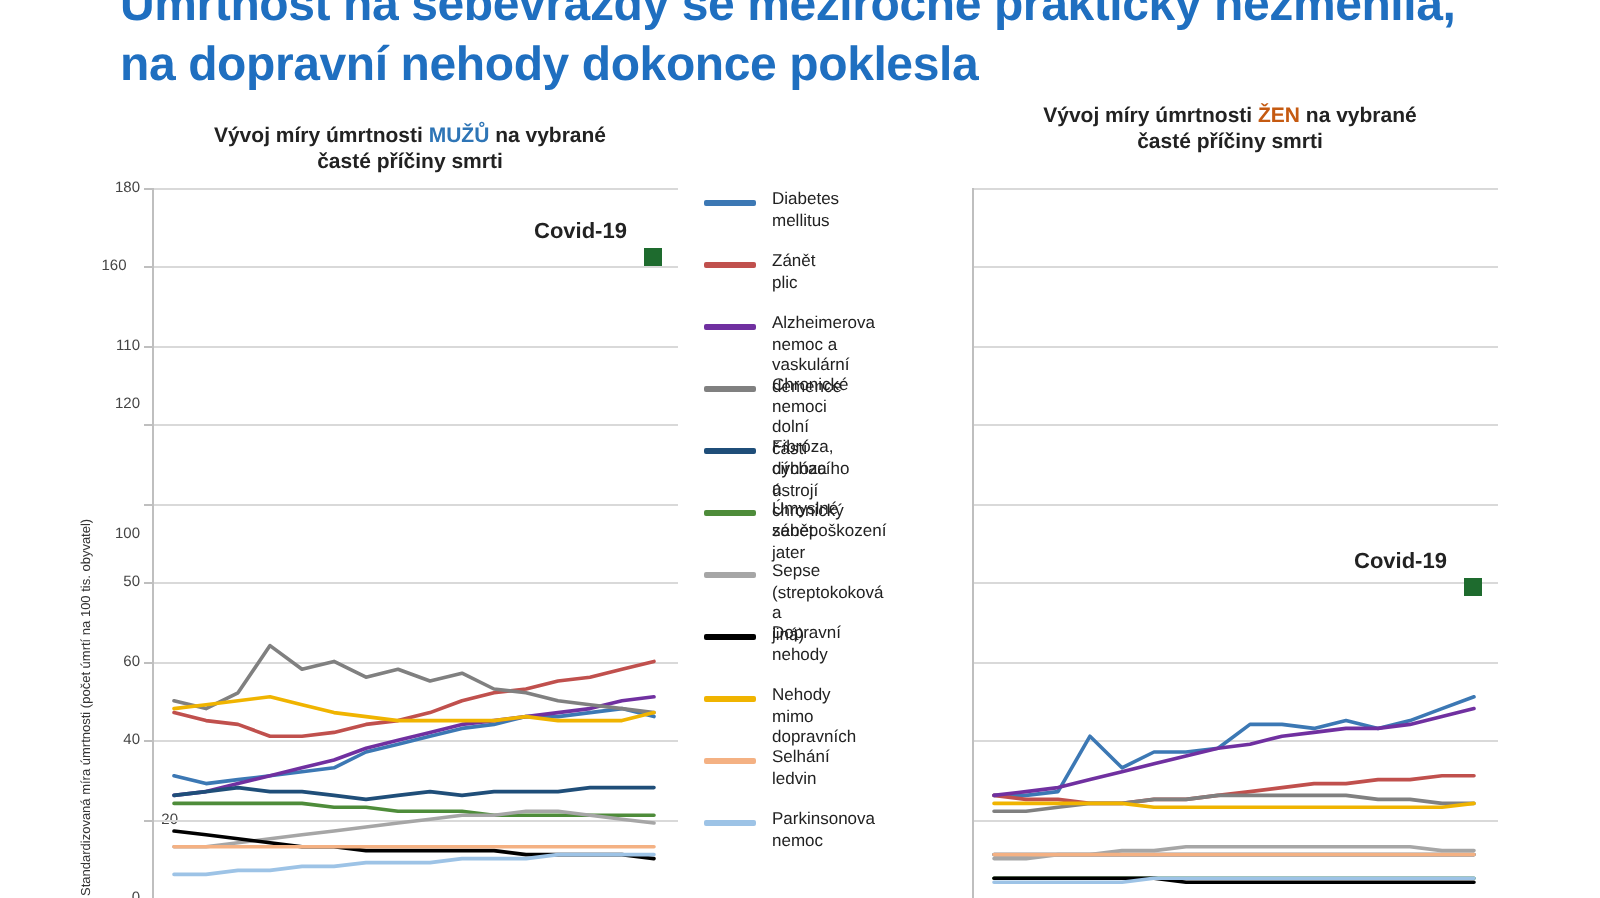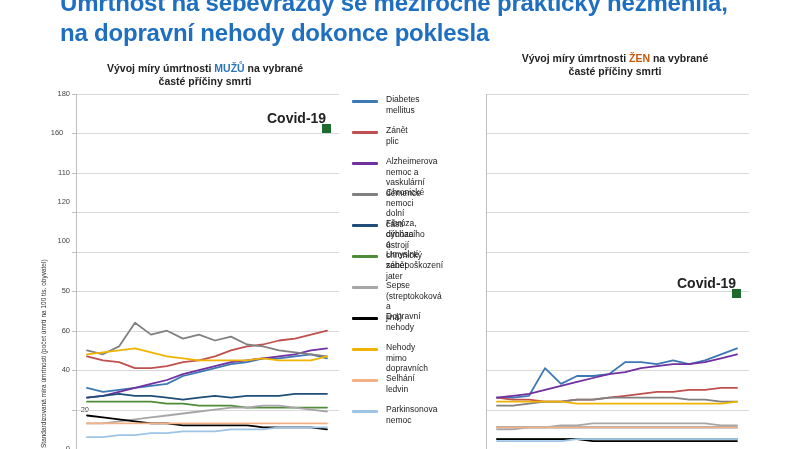--- a/index.html
+++ b/index.html
@@ -40,21 +40,21 @@
   .legend{position:absolute;}
   .legend-row{position:relative;height:0;}
   .legend-line{
     position:absolute;left:0;top:0;width:26px;height:2.5px;border-radius:1px;
   }
   .legend-label{
     position:absolute;left:34px;top:-6px;font-size:8.5px;color:#222;
     line-height:10.5px;white-space:pre-line;
   }
 
-  .covid-tag{position:absolute;font-size:14px;font-weight:bold;color:#222;}
+  .covid-tag{position:absolute;font-size:11px;font-weight:bold;color:#222;}
   .covid-swatch{position:absolute;width:9px;height:9px;background:#1E6B2E;}
 </style>
 </head>
 <body>
 
 <div class="page">
 
   <div class="headline">Úmrtnost na sebevraždy se meziročně prakticky nezměnila, na dopravní nehody dokonce poklesla</div>
 
   <div class="panel-title" style="left:80px;top:62px;width:250px;">
@@ -71,21 +71,21 @@
 
   <div id="yticks-host">
       <div class="ytick" style="left: 44px; top: 90px;">180</div>
       <div class="tickmark" style="left: 72px; top: 94px;"></div>
       <div class="ytick" style="left: 44px; top: 129.444px; text-align: center;">160</div>
       <div class="tickmark" style="left: 72px; top: 133.444px;"></div>
       <div class="ytick" style="left: 44px; top: 168.889px;">110</div>
       <div class="tickmark" style="left: 72px; top: 172.889px;"></div>
       <div class="ytick" style="left: 44px; top: 198px;">120</div>
       <div class="tickmark" style="left: 72px; top: 212.333px;"></div>
-      <div class="ytick" style="left: 44px; top: 237px;">100</div>
+      <div class="ytick" style="left: 44px; top: 263px;">100</div>
       <div class="tickmark" style="left: 72px; top: 251.778px;"></div>
       <div class="ytick" style="left: 44px; top: 287.222px;">50</div>
       <div class="tickmark" style="left: 72px; top: 291.222px;"></div>
       <div class="ytick" style="left: 44px; top: 326.667px;">60</div>
       <div class="tickmark" style="left: 72px; top: 330.667px;"></div>
       <div class="ytick" style="left: 44px; top: 366.111px;">40</div>
       <div class="tickmark" style="left: 72px; top: 370.111px;"></div>
       <div class="ytick" style="left: 44px; top: 405.556px; margin-left: 19px;">20</div>
       <div class="tickmark" style="left: 72px; top: 409.556px;"></div>
       <div class="ytick" style="left: 44px; top: 445px;">0</div>

